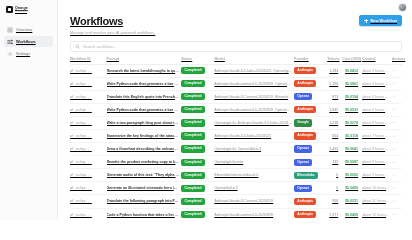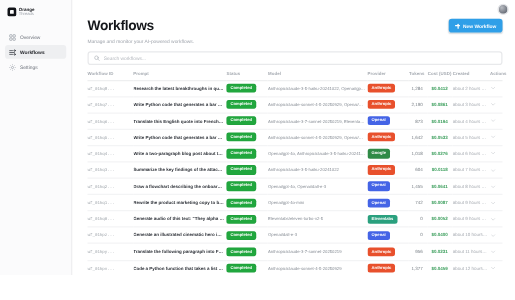--- a/index.html
+++ b/index.html
@@ -3,21 +3,21 @@
 <meta charset="utf-8">
 <style>
   * { box-sizing: border-box; margin: 0; padding: 0; }
   html, body {
     width: 412px; height: 220px;
     overflow: hidden;
     background: #ffffff;
     font-family: "Liberation Sans", sans-serif;
     -webkit-font-smoothing: antialiased;
   }
-  #app { display: flex; width: 412px; height: 220px; }
+  #app { display: flex; width: 412px; height: 220px; text-decoration: underline; }
 
   
   .sidebar {
     width: 58px; height: 220px;
     background: #fbfbfc;
     border-right: 1px solid #ececed;
     flex: 0 0 58px;
     display: flex; flex-direction: column;
   }
   .brand {

